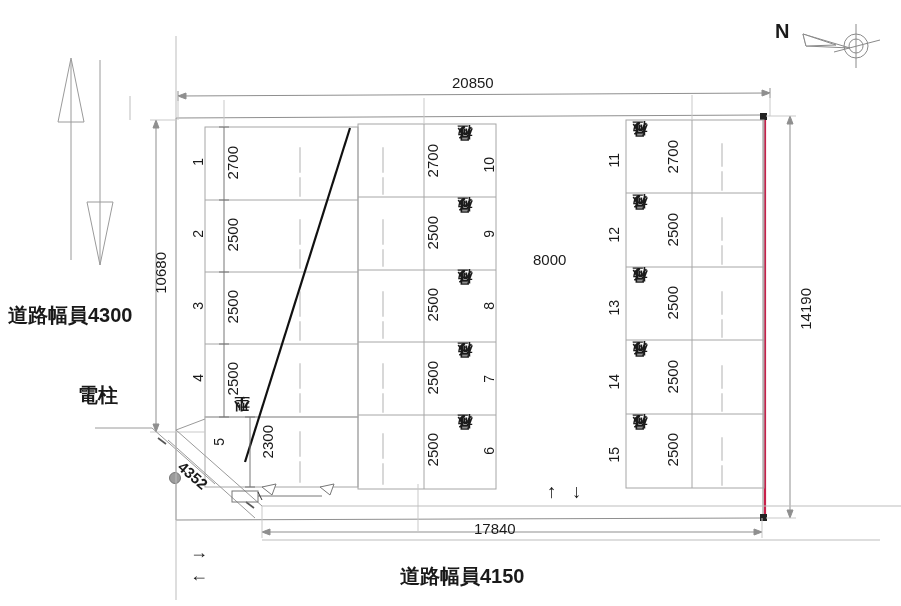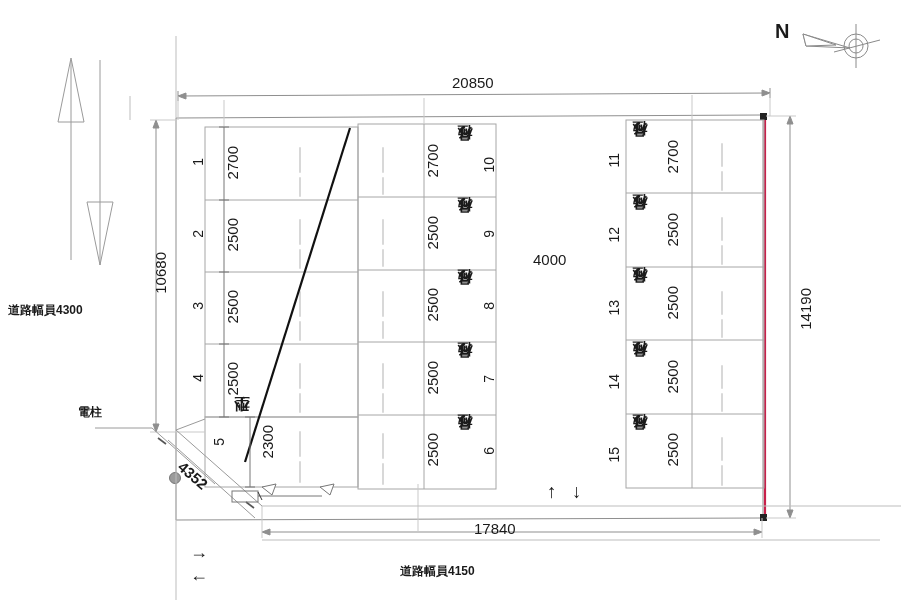--- a/index.html
+++ b/index.html
@@ -8,21 +8,21 @@
     font-family:"Liberation Sans","DejaVu Sans",sans-serif;
     color:#1a1a1a;
   }
   .abs{position:absolute;}
   .vt{writing-mode:vertical-rl;text-orientation:mixed;}
   
   .rot180{transform:rotate(180deg);}
   .num{font-size:15px;letter-spacing:0px;white-space:nowrap;}
   .dimtxt{font-size:15px;white-space:nowrap;}
   .jp{font-size:15px;font-weight:bold;white-space:nowrap;}
-  .jpbig{font-size:12px;font-weight:bold;white-space:nowrap;}
+  .jpbig{font-size:20px;font-weight:bold;white-space:nowrap;}
   .stallnum{font-size:14px;white-space:nowrap;}
   svg{position:absolute;left:0;top:0;overflow:visible;}
   .noevt{pointer-events:none;}
 </style>
 </head>
 <body>
 
 <div class="abs" style="left:0;top:0;width:901px;height:606px;">
 
   <svg width="901" height="606" class="noevt">
@@ -208,32 +208,32 @@
   </svg>
 
   <div class="abs dimtxt" style="left:452px;top:74px;text-align:center;">20850</div>
 
   <div class="abs num vt rot180" style="left:152px;top:252px;">10680</div>
 
   <div class="abs num vt rot180" style="left:797px;top:288px;">14190</div>
 
   <div class="abs dimtxt" style="left:474px;top:520px;">17840</div>
 
-  <div class="abs dimtxt" style="left:533px;top:251px;">4000</div>
+  <div class="abs dimtxt" style="left:533px;top:251px;">8000</div>
 
   <div class="abs dimtxt" style="left:186px;top:458px;transform:rotate(41deg);transform-origin:left top;font-weight:bold;">4352</div>
 
   <div class="abs num vt rot180" style="left:259px;top:425px;">2300</div>
 
   <div class="abs jp vt rot180" style="left:233px;top:424px;">小型</div>
 
   <div class="abs jpbig" style="left:8px;top:302px;">道路幅員4300</div>
   <div class="abs jpbig" style="left:400px;top:563px;">道路幅員4150</div>
 
-  <div class="abs jpbig" style="left:78px;top:404px;">電柱</div>
+  <div class="abs jpbig" style="left:78px;top:382px;">電柱</div>
 
   <div class="abs" style="left:775px;top:20px;font-size:20px;font-weight:bold;">N</div>
 
   <div class="abs" style="left:547px;top:481px;font-size:19px;">↑</div>
   <div class="abs" style="left:572px;top:481px;font-size:19px;">↓</div>
 
   <div class="abs" style="left:190px;top:542px;font-size:18px;font-weight:bold;">→</div>
   <div class="abs" style="left:190px;top:565px;font-size:18px;font-weight:bold;">←</div>
 
   <div class="abs stallnum vt rot180" style="left:190px;top:158px;">1</div>

